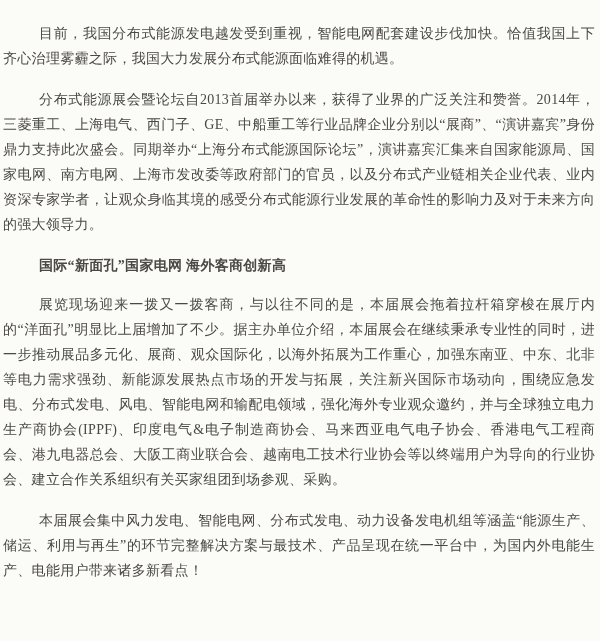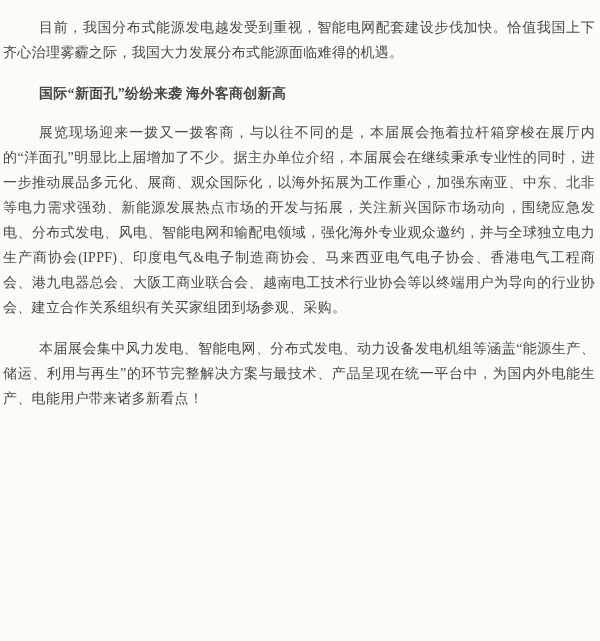--- a/index.html
+++ b/index.html
@@ -7,21 +7,21 @@
     width: 600px;
     height: 641px;
     background: #fbfbf8;
     overflow: hidden;
     font-family: "Liberation Serif", serif;
   }
   .article {
     box-sizing: border-box;
     width: 600px;
     height: 641px;
-    padding: 15px 5px 0 3px;
+    padding: 21px 5px 0 3px;
   }
   .article p {
     margin: 0 0 16px 0;
     font-size: 14px;
     line-height: 25px;
     color: #4b4946;
     text-indent: 36px;
     text-align: justify;
     letter-spacing: 0.3px;
     word-break: break-all;
@@ -29,16 +29,17 @@
   .article p.heading {
     font-weight: bold;
     margin-bottom: 14px;
   }
 </style>
 </head>
 <body>
 
 <div class="article">
   <p>目前，我国分布式能源发电越发受到重视，智能电网配套建设步伐加快。恰值我国上下齐心治理雾霾之际，我国大力发展分布式能源面临难得的机遇。</p>
-  <p class="heading">国际“新面孔”纷纷来袭 海外客商创新高</p>
+  <p>分布式能源展会暨论坛自2013首届举办以来，获得了业界的广泛关注和赞誉。2014年，三菱重工、上海电气、西门子、GE、中船重工等行业品牌企业分别以“展商”、“演讲嘉宾”身份鼎力支持此次盛会。同期举办“上海分布式能源国际论坛”，演讲嘉宾汇集来自国家能源局、国家电网、南方电网、上海市发改委等政府部门的官员，以及分布式产业链相关企业代表、业内资深专家学者，让观众身临其境的感受分布式能源行业发展的革命性的影响力及对于未来方向的强大领导力。</p>
+  <p class="heading">国际“新面孔”国家电网 海外客商创新高</p>
   <p>展览现场迎来一拨又一拨客商，与以往不同的是，本届展会拖着拉杆箱穿梭在展厅内的“洋面孔”明显比上届增加了不少。据主办单位介绍，本届展会在继续秉承专业性的同时，进一步推动展品多元化、展商、观众国际化，以海外拓展为工作重心，加强东南亚、中东、北非等电力需求强劲、新能源发展热点市场的开发与拓展，关注新兴国际市场动向，围绕应急发电、分布式发电、风电、智能电网和输配电领域，强化海外专业观众邀约，并与全球独立电力生产商协会(IPPF)、印度电气&amp;电子制造商协会、马来西亚电气电子协会、香港电气工程商会、港九电器总会、大阪工商业联合会、越南电工技术行业协会等以终端用户为导向的行业协会、建立合作关系组织有关买家组团到场参观、采购。</p>
   <p>本届展会集中风力发电、智能电网、分布式发电、动力设备发电机组等涵盖“能源生产、储运、利用与再生”的环节完整解决方案与最技术、产品呈现在统一平台中，为国内外电能生产、电能用户带来诸多新看点！</p>
 </div>
 
 </body></html>

